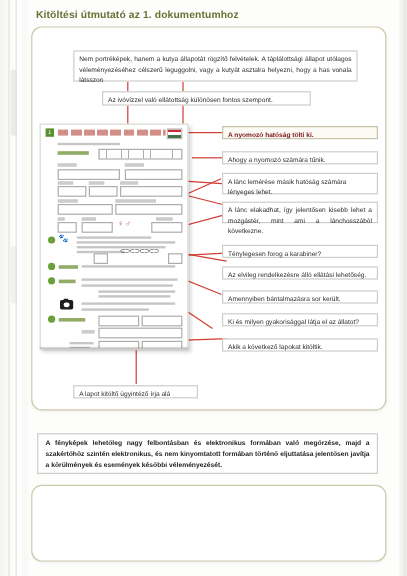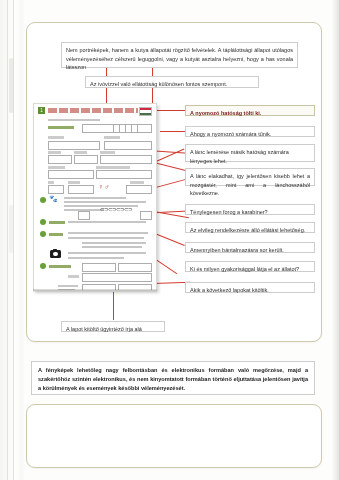--- a/index.html
+++ b/index.html
@@ -109,20 +109,21 @@
 
 <div class="page">
 
   <div class="gutter"></div>
   <div class="gutter-line gl1"></div>
   <div class="gutter-line gl2"></div>
   <div class="gutter-smudge sm1"></div>
   <div class="gutter-smudge sm2"></div>
   <div class="redge"></div>
 
+  <div class="title">Kitöltési útmutató az 1. dokumentumhoz</div>
 
   <div class="panel"></div>
 
   <div class="ln lv" style="left:106px;top:68px;height:8px;"></div>
   <div class="ln lv" style="left:106px;top:88px;height:18px;"></div>
   <div class="ln lv" style="left:152px;top:68px;height:38px;"></div>
   <div class="ln lh" style="left:155px;top:110px;width:30px;"></div>
   <div class="ln lh" style="left:160px;top:131px;width:25px;"></div>
 
   <div class="diag" style="left:120px;top:177px;width:70px;transform:rotate(-24deg);"></div>

